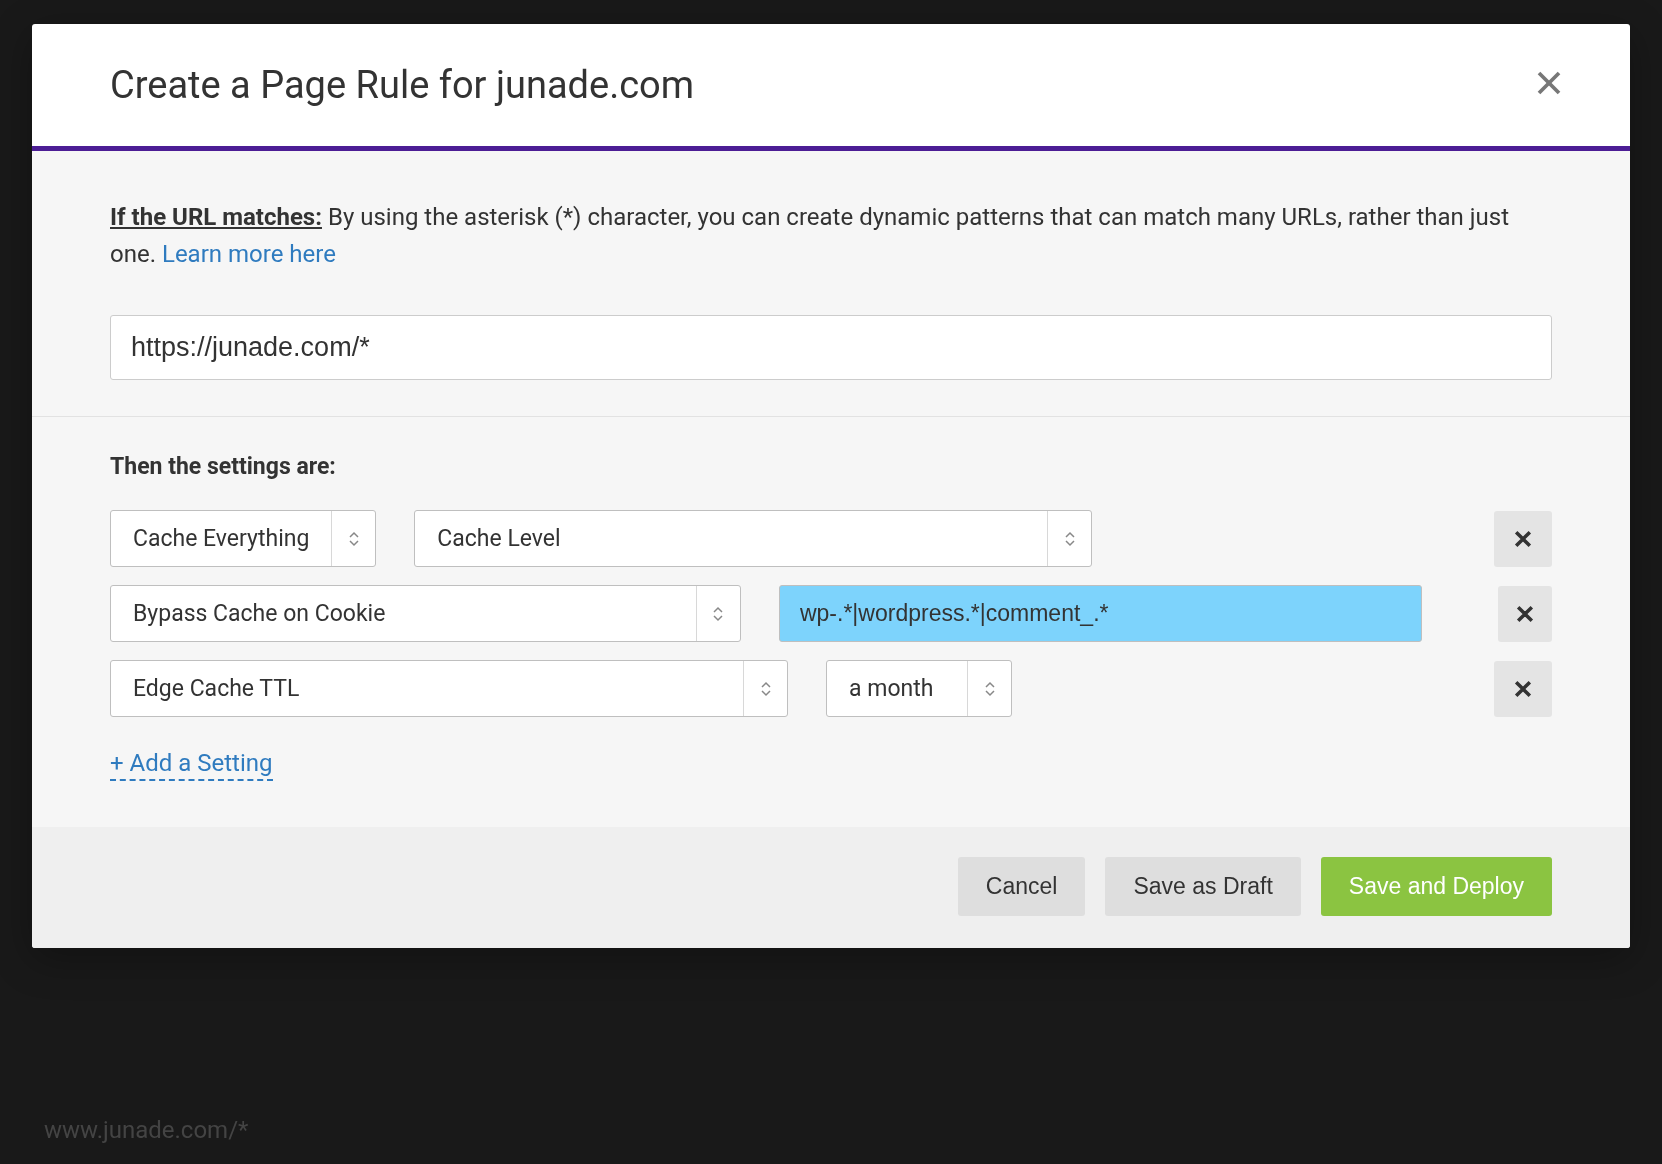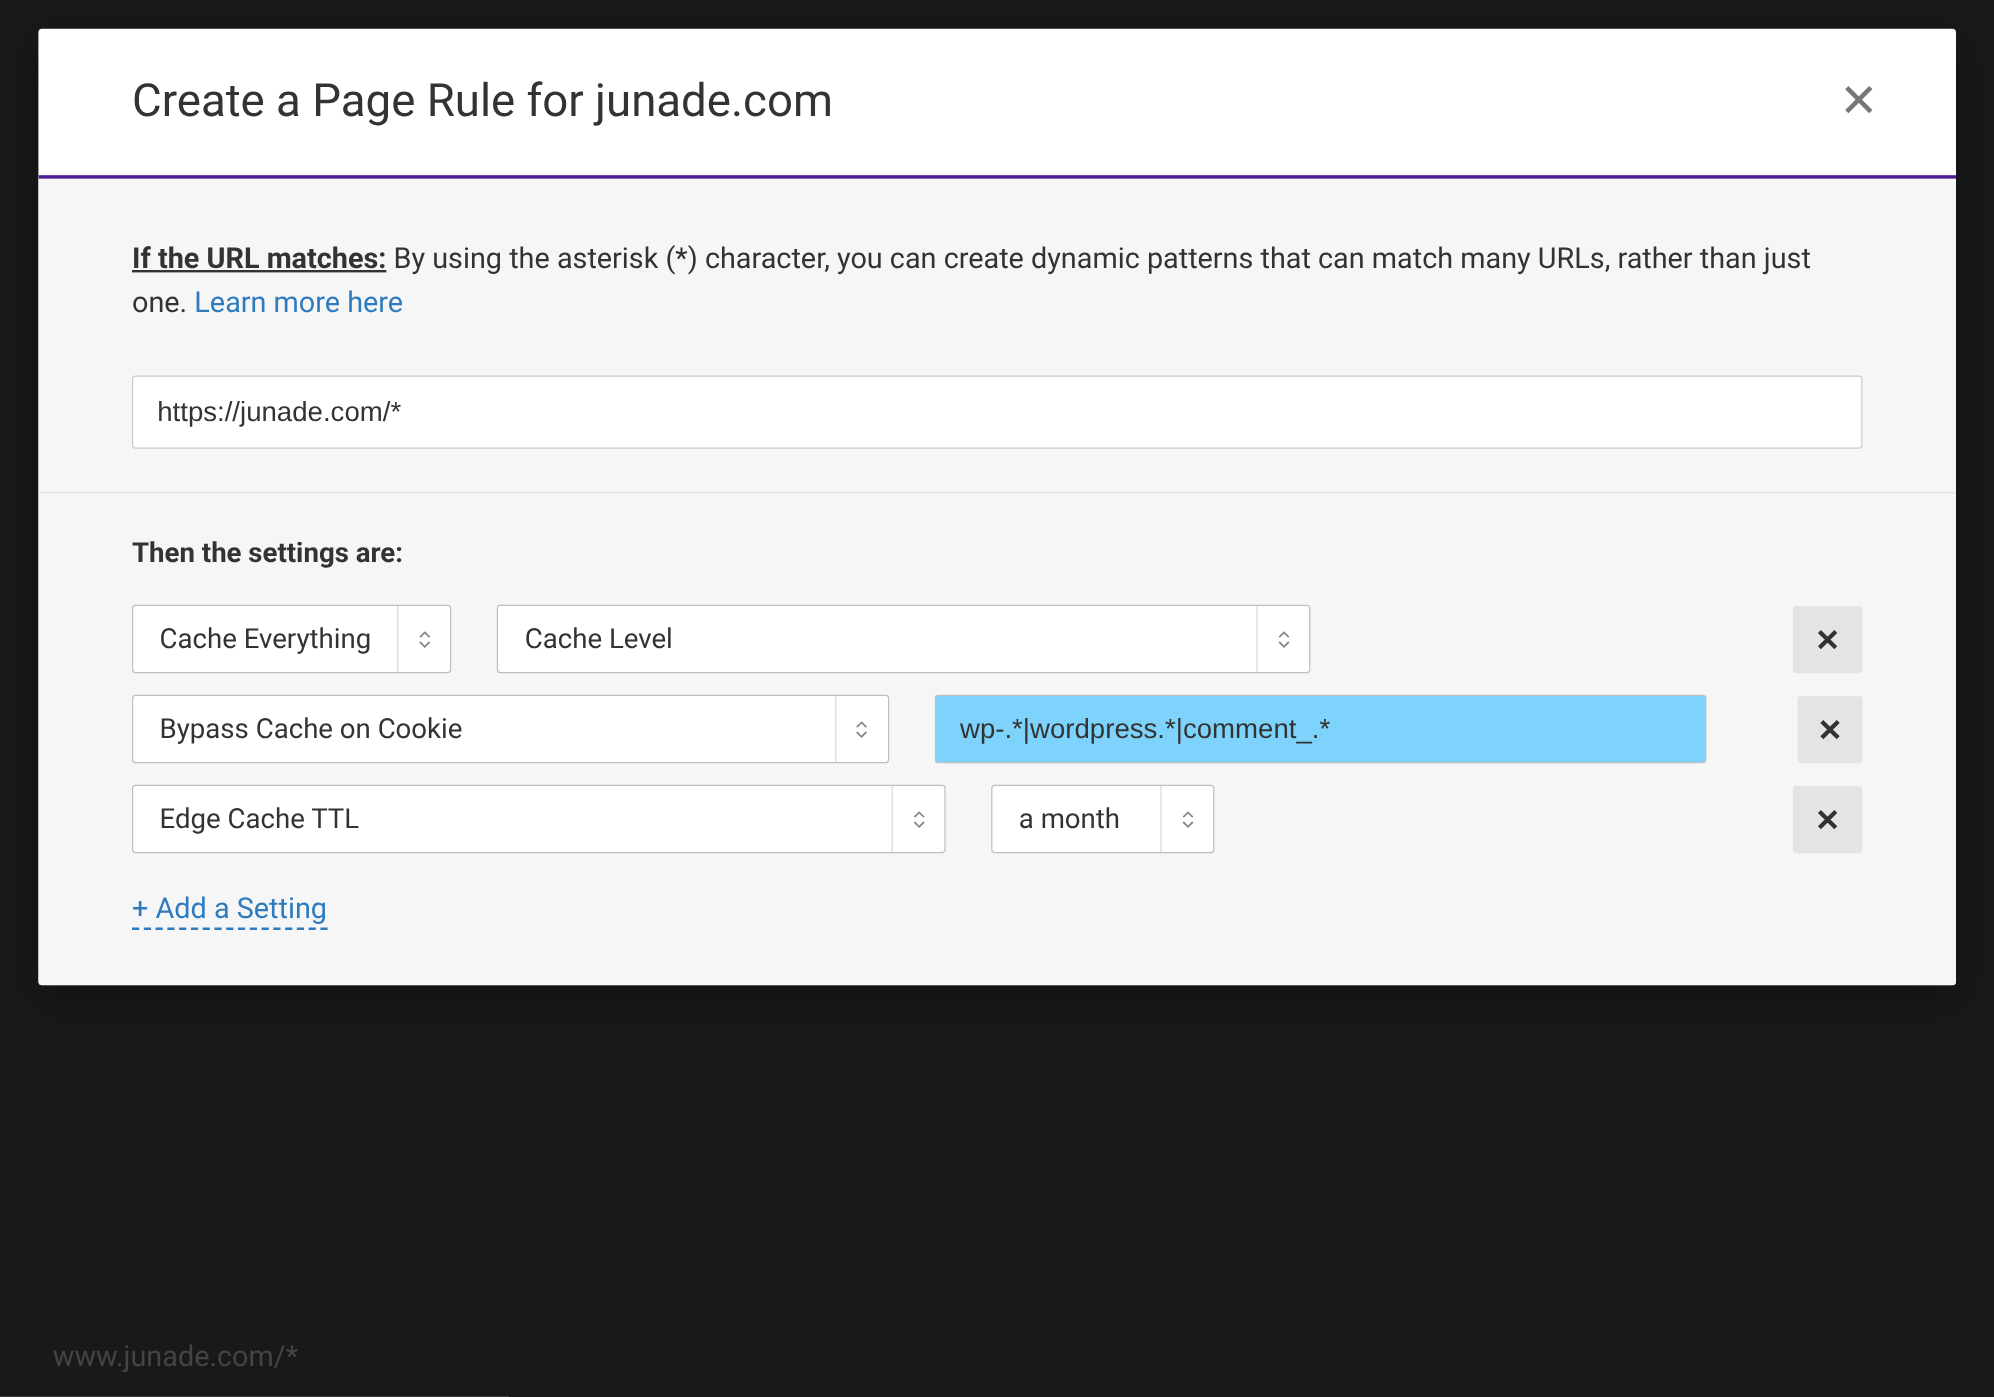--- a/index.html
+++ b/index.html
@@ -31,21 +31,21 @@
       background: #fff;
       border-radius: 3px;
       box-shadow: 0 10px 40px rgba(0,0,0,0.3);
       overflow: hidden;
     }
     .modal-header {
       display: flex;
       justify-content: space-between;
       align-items: center;
       padding: 38px 60px 38px 78px;
-      border-bottom: 3px solid #4c1d95;
+      border-bottom: 5px solid #4c1d95;
       gap: 19px;
     }
     .modal-title {
       font-size: 38px;
       font-weight: 400;
       color: #333;
     }
     .close-btn {
       cursor: pointer;
       color: #777;
@@ -72,21 +72,21 @@
       font-weight: 700;
       text-decoration: underline;
     }
     .url-desc a {
       color: #2f7bbf;
       text-decoration: none;
     }
     .url-input {
       width: 100%;
       padding: 16px 20px;
-      font-size: 23px;
+      font-size: 27px;
       border: 1px solid #ccc;
       border-radius: 3px;
       background: #fff;
       color: #333;
     }
     .section-settings {
       padding: 36px 78px 46px 78px;
     }
     .settings-label {
       font-size: 23px;
@@ -290,13 +290,18 @@
           <svg viewBox="0 0 24 24" fill="currentColor">
               <path d="M19 6.41L17.59 5 12 10.59 6.41 5 5 6.41 10.59 12 5 17.59 6.41 19 12 13.41 17.59 19 19 17.59 13.41 12z" stroke="currentColor" stroke-width="1.5"></path>
             </svg>
         </div>
       </div>
 
       <span class="add-setting">+ Add a Setting</span>
     </div>
   </div>
 
+  <div class="modal-footer">
+    <button class="btn btn-gray">Cancel</button>
+    <button class="btn btn-gray">Save as Draft</button>
+    <button class="btn btn-green">Save and Deploy</button>
+  </div>
 </div>
 
 </body></html>

